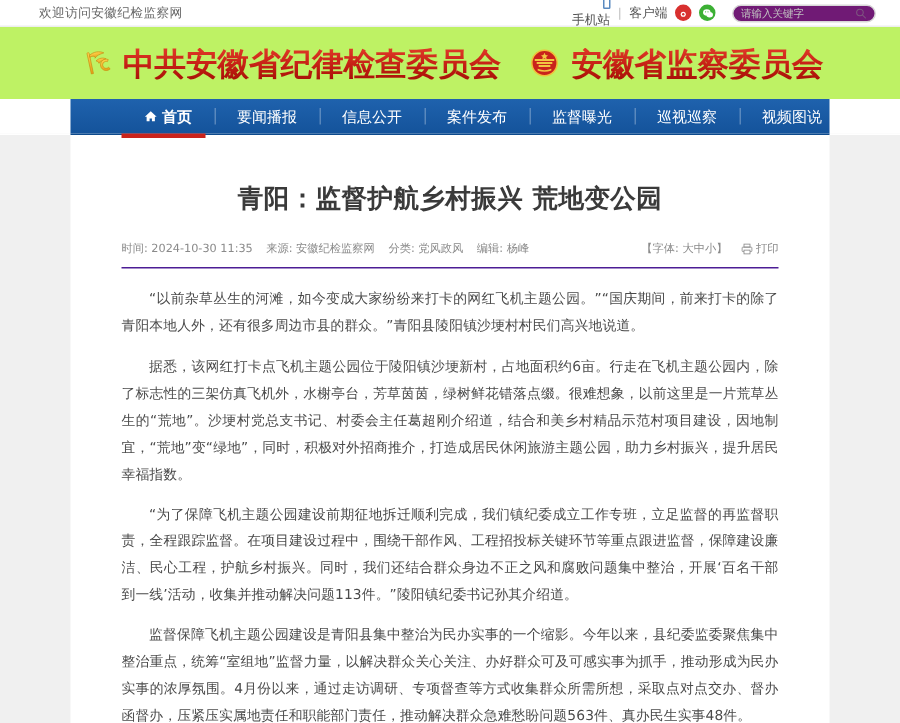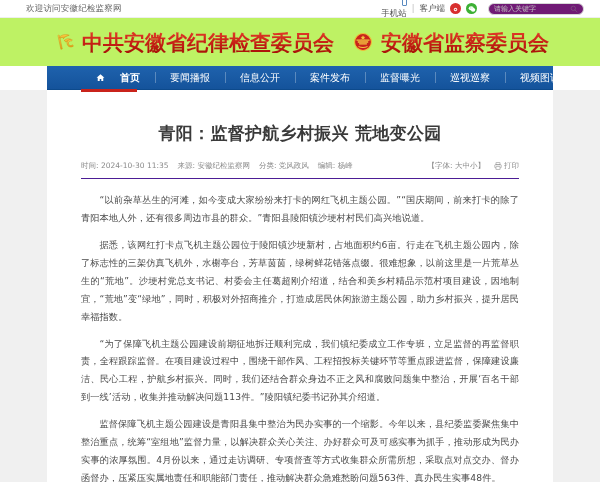--- a/index.html
+++ b/index.html
@@ -149,21 +149,21 @@
     align-items: stretch;
     position: relative;
     padding-left: 34px;
     box-sizing: border-box;
   }
   .nav-item {
     color: #ffffff;
     font-size: 10px;
     display: flex;
     align-items: center;
-    gap: 15px;
+    gap: 3px;
     padding: 0 15px;
     position: relative;
     white-space: nowrap;
   }
   .nav-item + .nav-item::before {
     content: "";
     position: absolute;
     left: 0;
     top: 6px;
     bottom: 6px;

